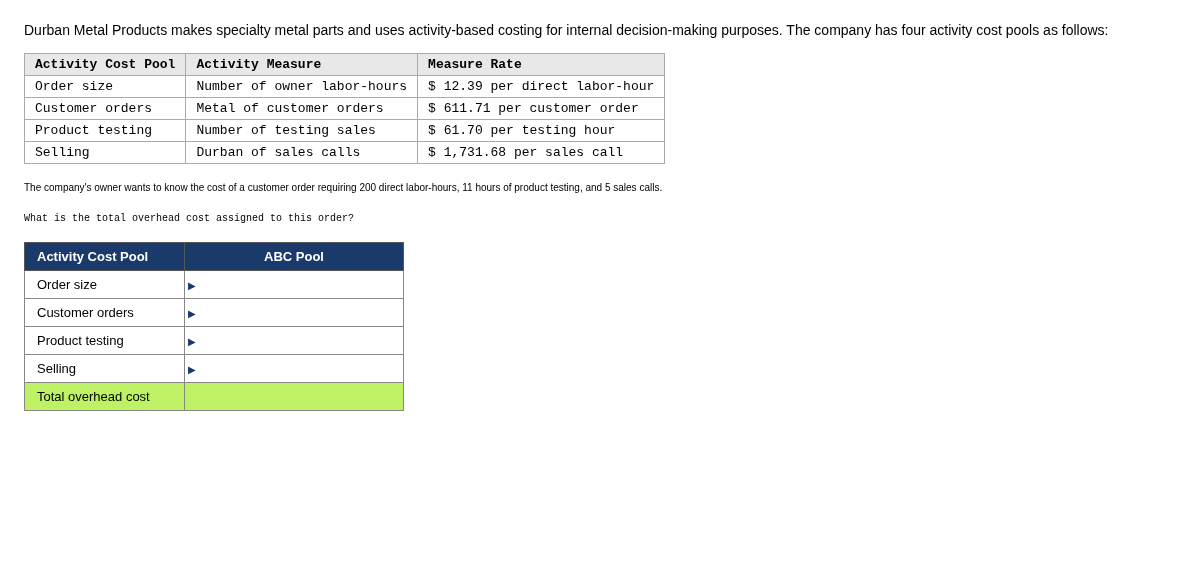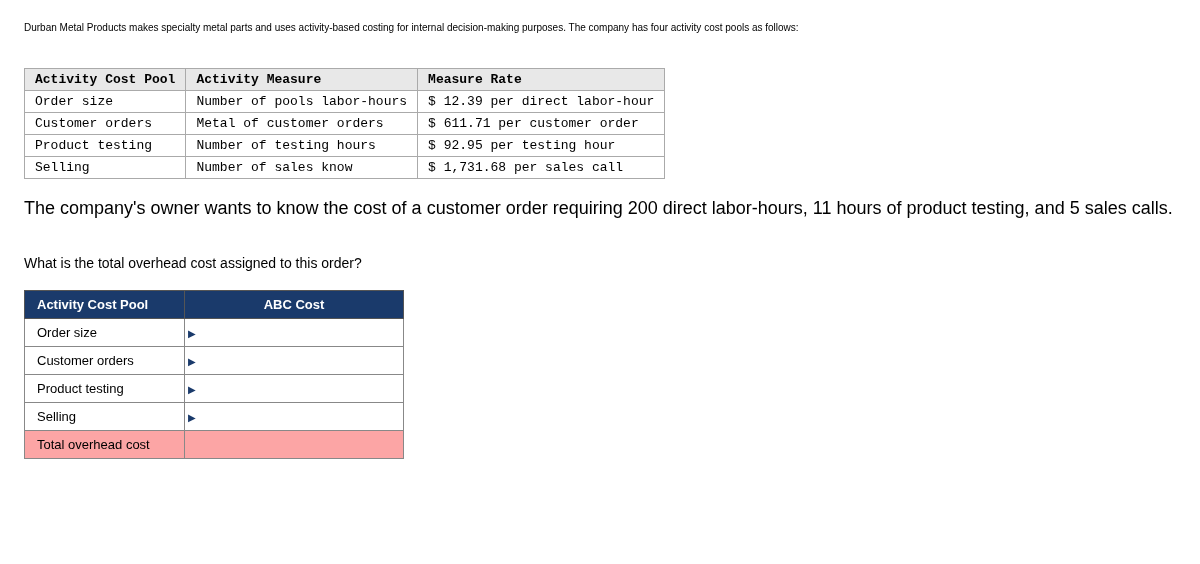--- a/index.html
+++ b/index.html
@@ -12,23 +12,23 @@
       font-family: Arial, sans-serif;
       font-size: 14px;
       background: #ffffff;
       color: #000000;
       padding: 20px 24px;
       width: 1200px;
       min-height: 564px;
     }
 
     .intro-text {
-      font-size: 10px;
-      line-height: 1.5;
-      margin-bottom: 33px;
+      font-size: 14px;
+      line-height: 1.5;
+      margin-bottom: 12px;
     }
 
     .activity-table-top {
       border-collapse: collapse;
       margin-bottom: 16px;
       font-family: 'Courier New', Courier, monospace;
       font-size: 13px;
     }
 
     .activity-table-top th, .activity-table-top td {
@@ -42,38 +42,39 @@
       background: #e8e8e8;
       font-weight: bold;
       text-align: left;
     }
 
     .activity-table-top td {
       background: #ffffff;
     }
 
     .scenario-text {
-      font-size: 18px;
-      line-height: 1.5;
-      margin-bottom: 31px;
+      font-size: 10px;
+      line-height: 1.5;
+      margin-bottom: 16px;
     }
 
     .required-section {
       margin-bottom: 16px;
     }
 
     .required-label {
       font-weight: bold;
       font-size: 14px;
       line-height: 1.5;
     }
 
     .required-question {
-      font-size: 14px;
-      line-height: 1.5;
+      font-size: 10px;
+      line-height: 1.5;
+      font-family: Liberation Mono, monospace;
     }
 
     .abc-table {
       border-collapse: collapse;
       margin-top: 10px;
     }
 
     .abc-table th {
       background: #1a3a6b;
       color: #ffffff;
@@ -116,21 +117,21 @@
     .input-field {
       width: 100%;
       border: none;
       outline: none;
       font-size: 13px;
       padding: 0 4px 0 14px;
       background: transparent;
     }
 
     .abc-table .total-row td {
-      background: #fca5a5;
+      background: #bef264;
     }
 
     .abc-table .total-row .input-cell::before {
       display: none;
     }
 
     .abc-table .total-row .input-field {
       padding-left: 4px;
     }
 
@@ -147,52 +148,52 @@
   <thead>
     <tr>
       <th>Activity Cost Pool</th>
       <th>Activity Measure</th>
       <th>Measure Rate</th>
     </tr>
   </thead>
   <tbody>
     <tr>
       <td>Order size</td>
-      <td>Number of pools labor-hours</td>
+      <td>Number of owner labor-hours</td>
       <td>$ 12.39 per direct labor-hour</td>
     </tr>
     <tr>
       <td>Customer orders</td>
       <td>Metal of customer orders</td>
       <td>$ 611.71 per customer order</td>
     </tr>
     <tr>
       <td>Product testing</td>
-      <td>Number of testing hours</td>
-      <td>$  92.95 per testing hour</td>
+      <td>Number of testing sales</td>
+      <td>$  61.70 per testing hour</td>
     </tr>
     <tr>
       <td>Selling</td>
-      <td>Number of sales know</td>
+      <td>Durban of sales calls</td>
       <td>$ 1,731.68 per sales call</td>
     </tr>
   </tbody>
 </table>
 
 <p class="scenario-text">The company's owner wants to know the cost of a customer order requiring 200 direct labor-hours, 11 hours of product testing, and 5 sales calls.</p>
 
 <div class="required-section">
   <div class="required-question">What is the total overhead cost assigned to this order?</div>
 </div>
 
 <table class="abc-table">
   <thead>
     <tr>
       <th class="th-left">Activity Cost Pool</th>
-      <th>ABC Cost</th>
+      <th>ABC Pool</th>
     </tr>
   </thead>
   <tbody>
     <tr>
       <td class="label-cell">Order size</td>
       <td class="input-cell">
         <input class="input-field" type="text" value="" style="">
       </td>
     </tr>
     <tr>

